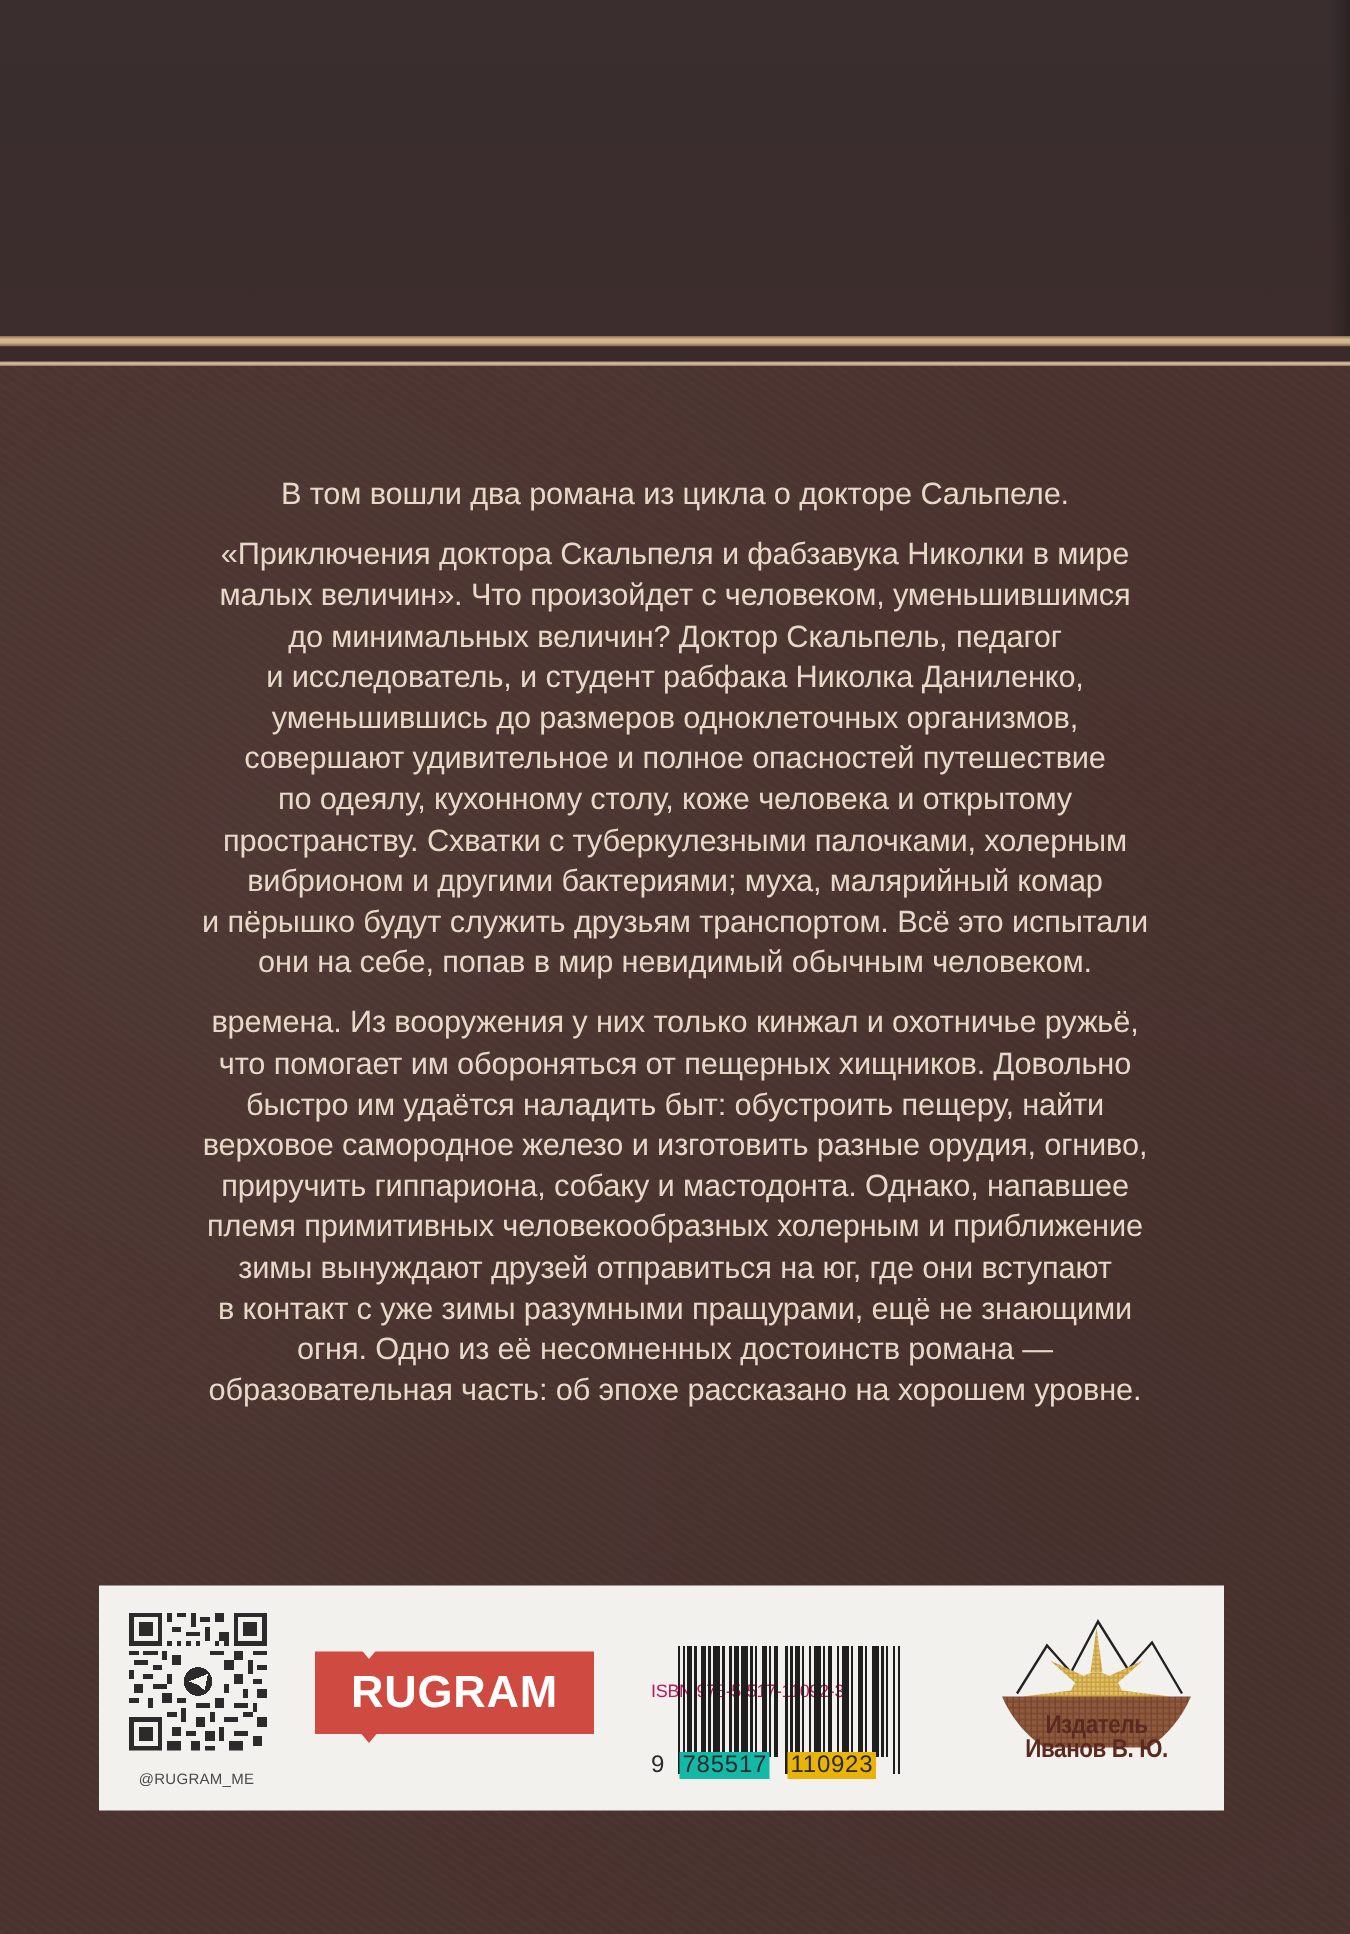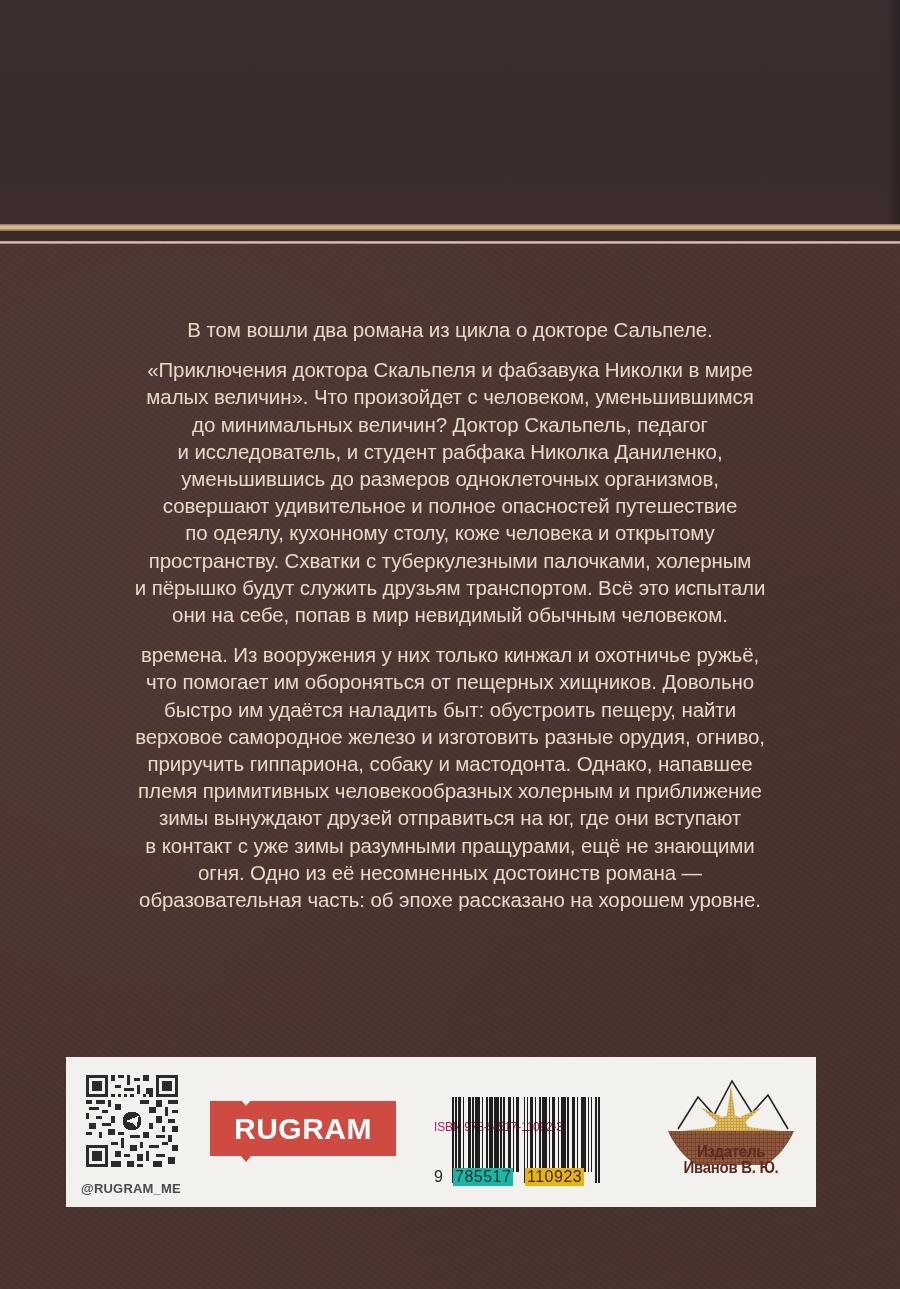--- a/index.html
+++ b/index.html
@@ -51,21 +51,21 @@
 
     .info-panel {
       position: absolute; left: 66px; top: 1057px; width: 750px; height: 150px;
       background: #f2f1ee;
     }
     .qr {
       position: absolute; left: 20px; top: 18px; width: 92px; height: 92px;
     }
     .qr-handle {
       position: absolute; left: 10px; top: 124px; width: 110px;
-      font-size: 13px; font-weight: bold; color: #4a4a4a; text-align: center;
+      font-size: 10px; font-weight: normal; color: #4a4a4a; text-align: center;
       letter-spacing: 0.2px;
     }
     .rugram {
       position: absolute; left: 144px; top: 44px; width: 186px; height: 55px;
       background: #cf4a40;
       color: #ffffff; font-weight: bold; font-size: 30px;
       display: flex; align-items: center; justify-content: center;
       letter-spacing: 0.5px;
     }
     .rugram .notch-top {
@@ -118,20 +118,21 @@
   </p>
   <p>
     <span class="line">«Приключения доктора Скальпеля и фабзавука Николки в мире</span>
     <span class="line">малых величин». Что произойдет с человеком, уменьшившимся</span>
     <span class="line">до минимальных величин? Доктор Скальпель, педагог</span>
     <span class="line">и исследователь, и студент рабфака Николка Даниленко,</span>
     <span class="line">уменьшившись до размеров одноклеточных организмов,</span>
     <span class="line">совершают удивительное и полное опасностей путешествие</span>
     <span class="line">по одеялу, кухонному столу, коже человека и открытому</span>
     <span class="line">пространству. Схватки с туберкулезными палочками, холерным</span>
+    <span class="line">вибрионом и другими бактериями; муха, малярийный комар</span>
     <span class="line">и пёрышко будут служить друзьям транспортом. Всё это испытали</span>
     <span class="line">они на себе, попав в мир невидимый обычным человеком.</span>
   </p>
   <p>
     <span class="line">времена. Из вооружения у них только кинжал и охотничье ружьё,</span>
     <span class="line">что помогает им обороняться от пещерных хищников. Довольно</span>
     <span class="line">быстро им удаётся наладить быт: обустроить пещеру, найти</span>
     <span class="line">верховое самородное железо и изготовить разные орудия, огниво,</span>
     <span class="line">приручить гиппариона, собаку и мастодонта. Однако, напавшее</span>
     <span class="line">племя примитивных человекообразных холерным и приближение</span>

